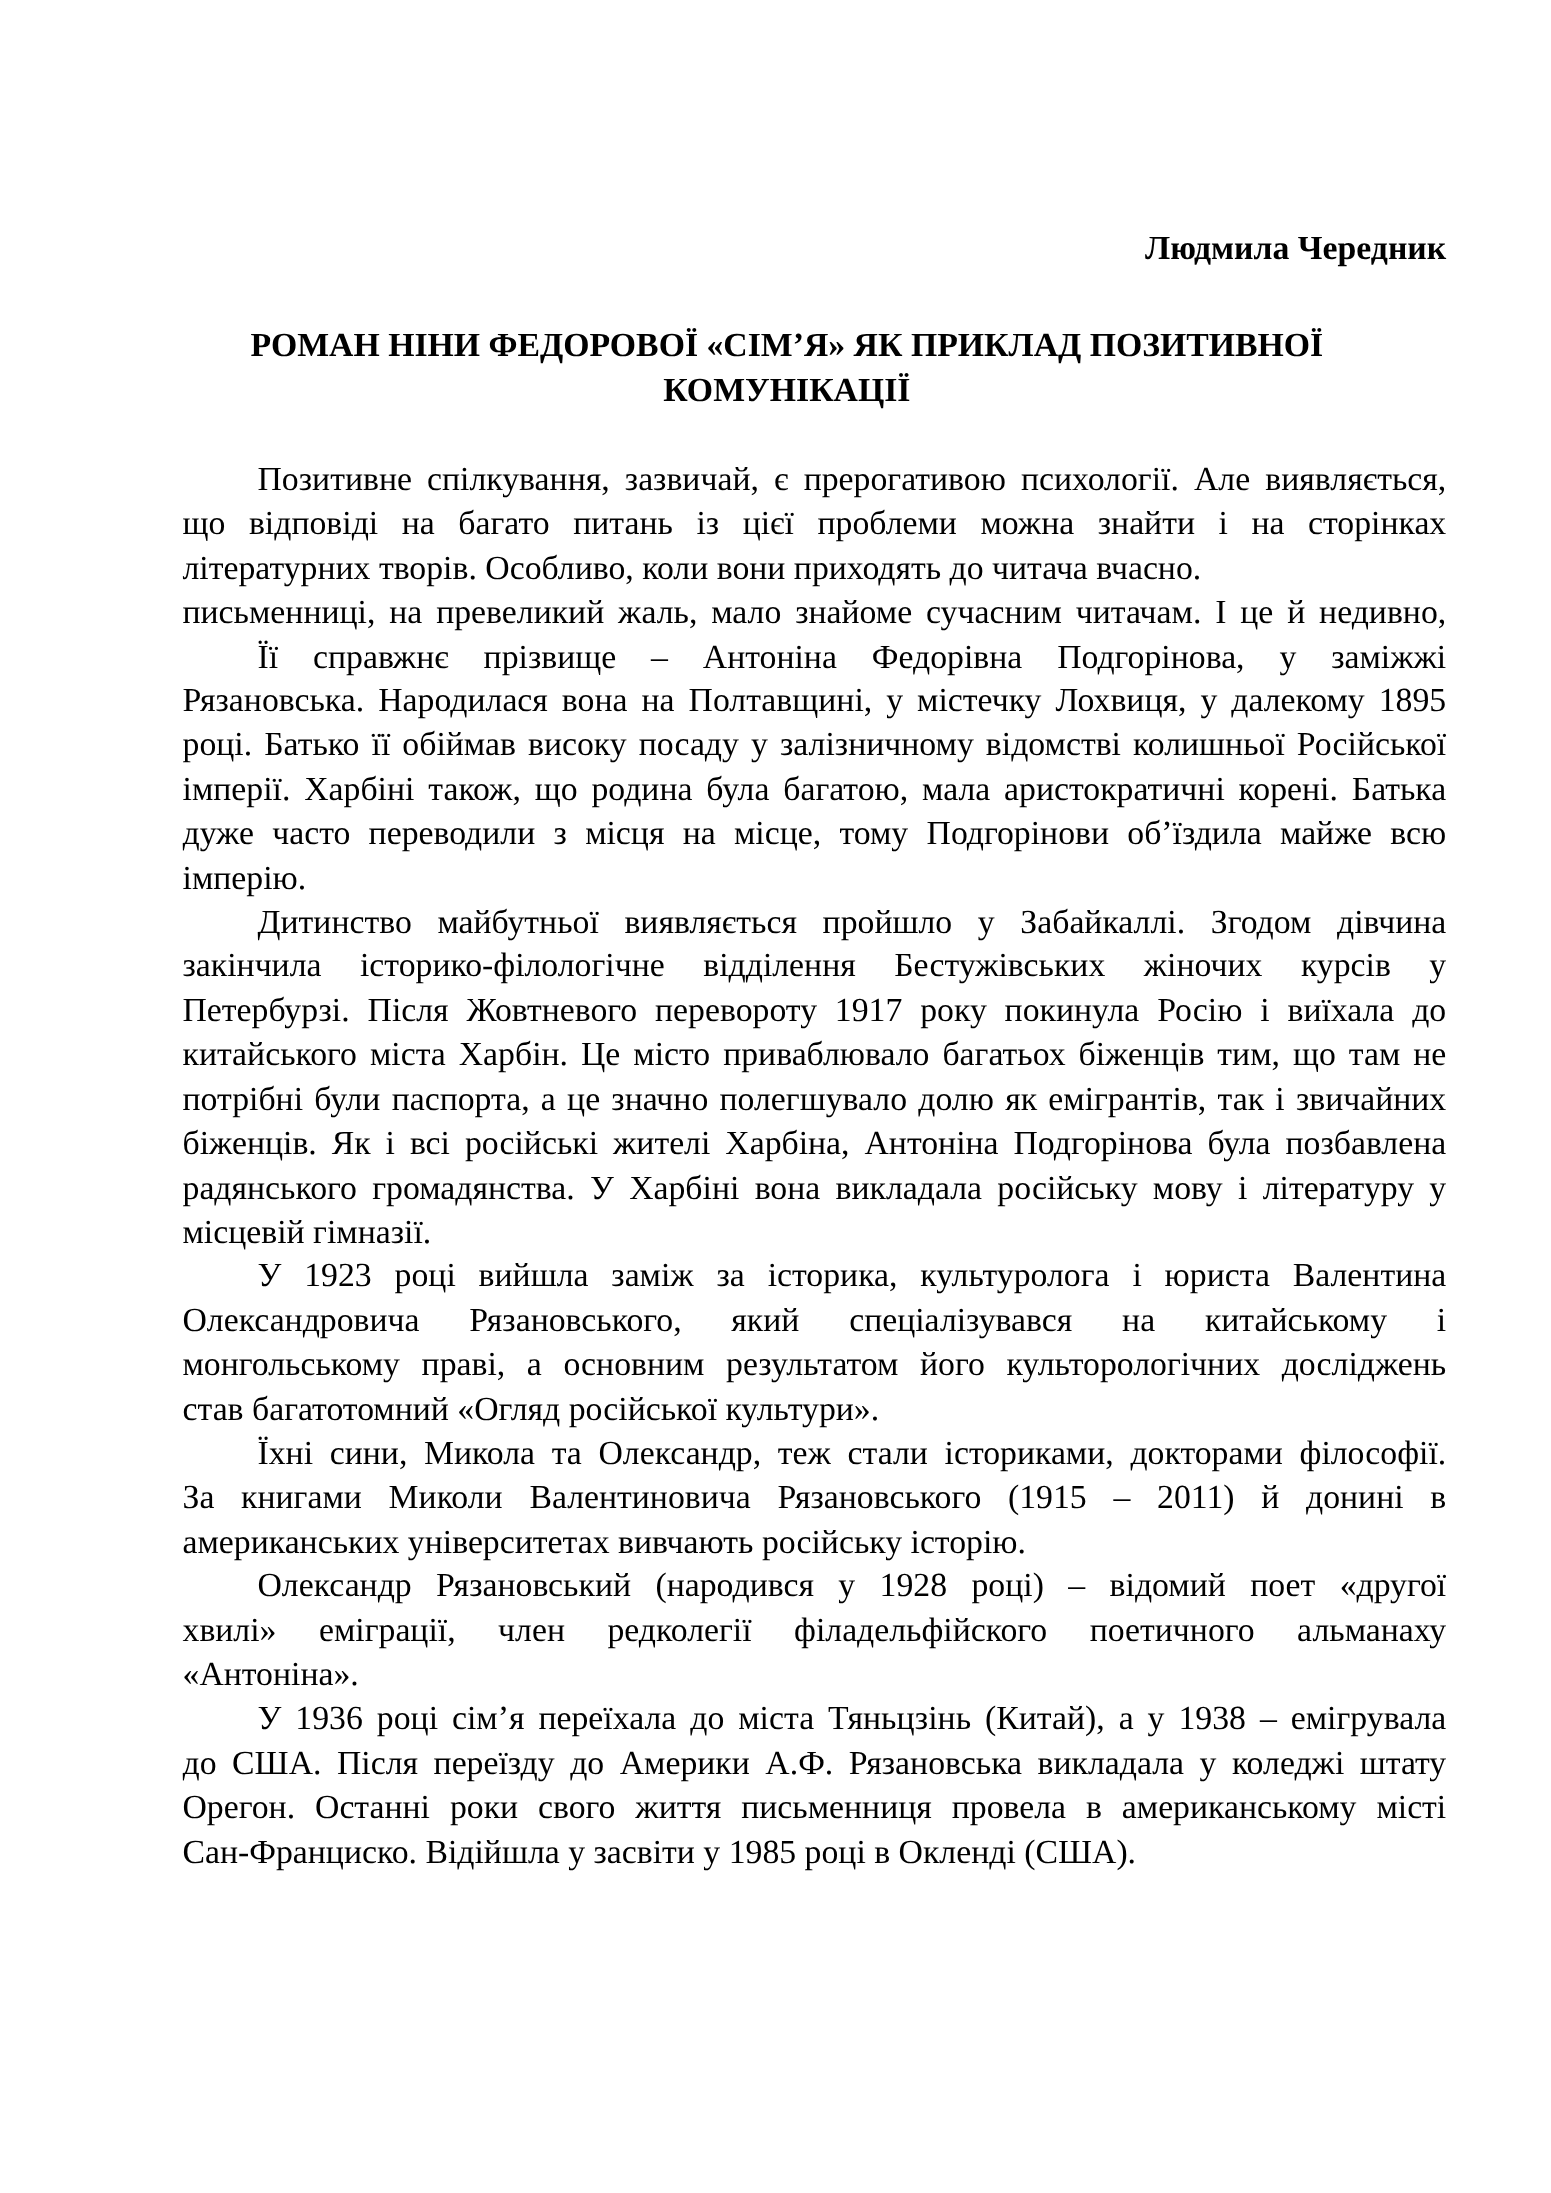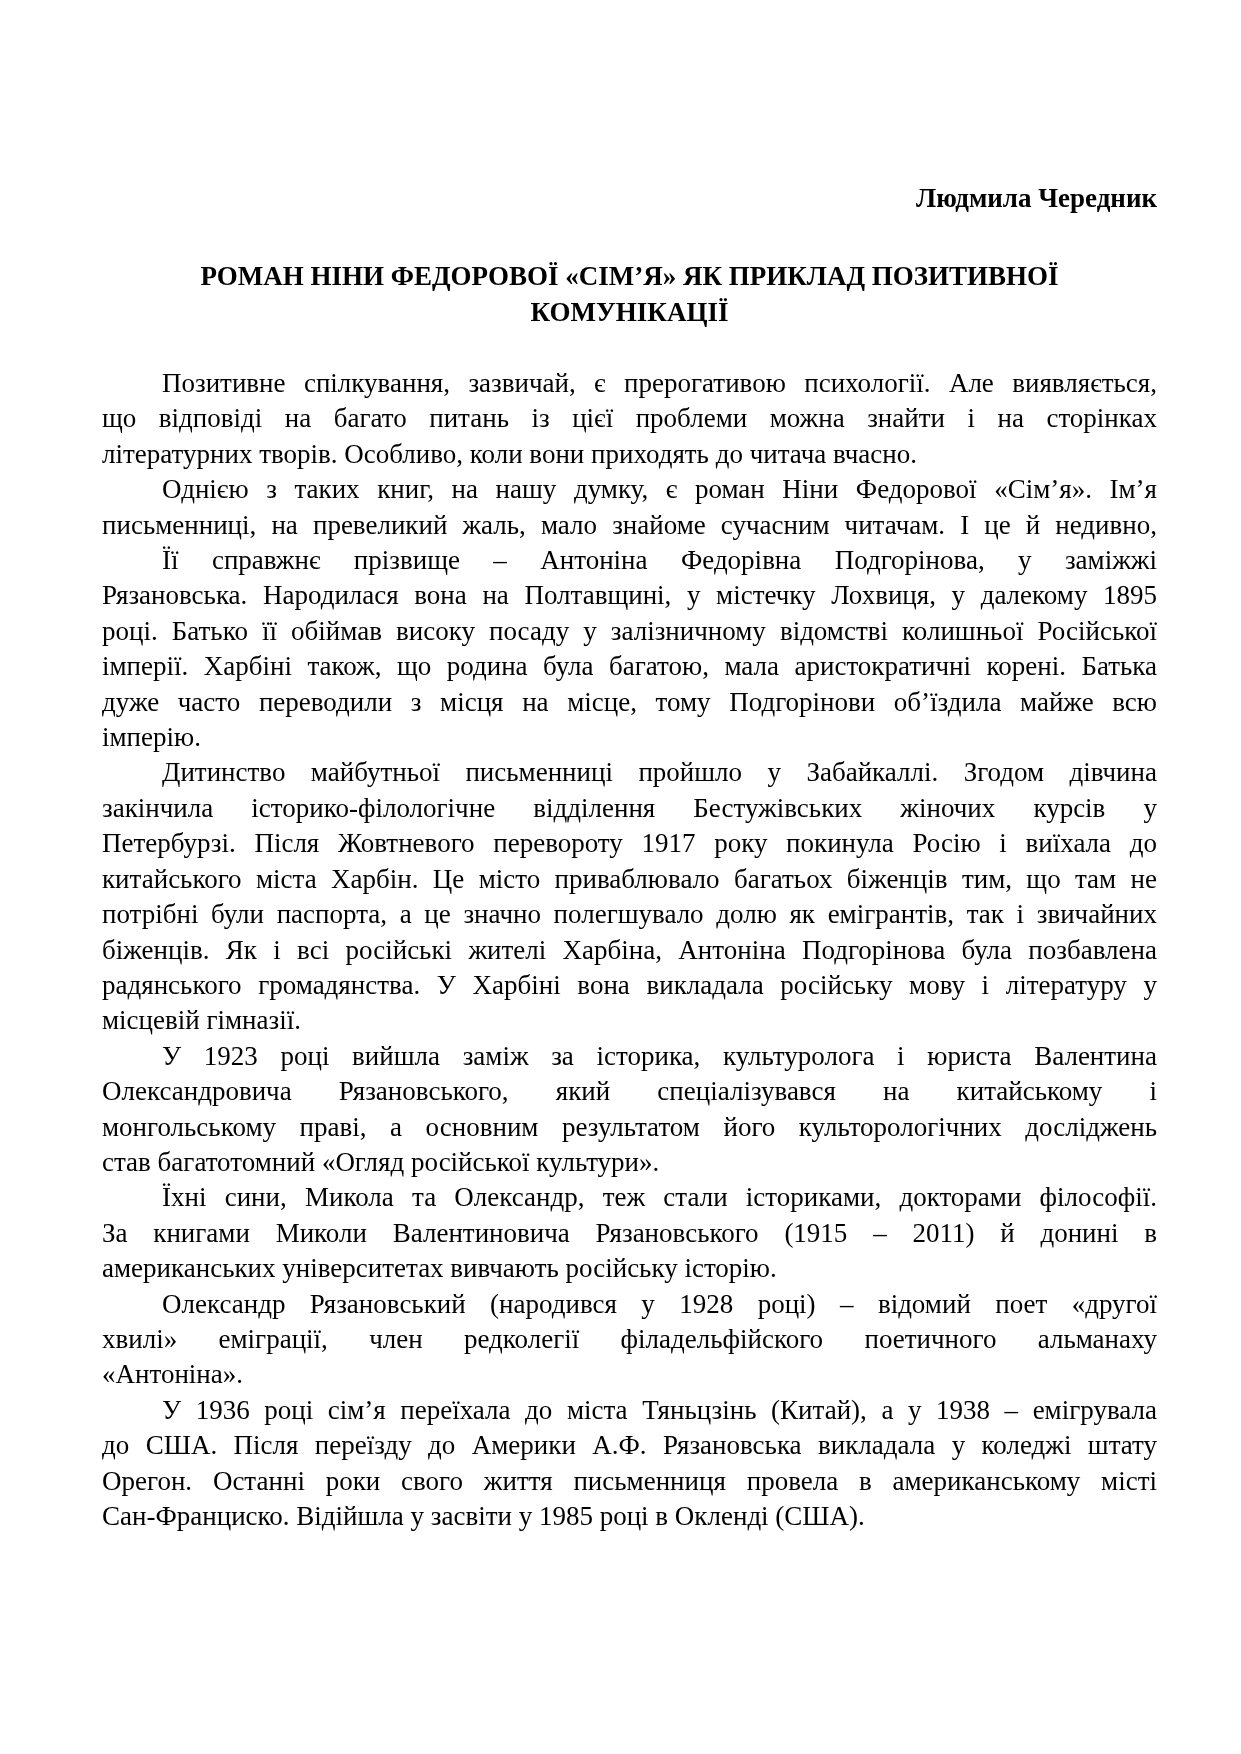--- a/index.html
+++ b/index.html
@@ -31,20 +31,21 @@
     font-weight: bold;
     font-size: 27px;
     line-height: 36px;
   }
   .title-line {
     display: block;
   }
   .doc-body {
     margin-top: 36px;
     font-size: 27px;
+    margin-left: 44px;
   }
   .paragraph {
     margin: 0;
   }
   .line {
     line-height: 35.4px;
     text-align: justify;
     text-align-last: justify;
     white-space: nowrap;
     overflow: hidden;
@@ -67,33 +68,32 @@
     <span class="title-line">КОМУНІКАЦІЇ</span>
   </h1>
 
   <div class="doc-body">
       <div class="paragraph">
         <div class="line first">Позитивне спілкування, зазвичай, є прерогативою психології. Але виявляється,</div>
         <div class="line">що відповіді на багато питань із цієї проблеми можна  знайти і на сторінках</div>
         <div class="line last">літературних творів. Особливо, коли вони приходять до читача вчасно.</div>
       </div>
       <div class="paragraph">
-        <div class="line first">Однією з таких книг, на нашу думку, є роман Ніни Федорової  «Сім’я». Ім’я</div>
         <div class="line">письменниці, на  превеликий жаль, мало знайоме сучасним читачам. І це й недивно,</div>
       </div>
       <div class="paragraph">
         <div class="line first">Її справжнє прізвище – Антоніна Федорівна Подгорінова, у заміжжі</div>
         <div class="line">Рязановська.  Народилася вона на Полтавщині, у містечку Лохвиця, у далекому 1895</div>
         <div class="line">році. Батько її обіймав високу посаду у залізничному відомстві колишньої Російської</div>
         <div class="line">імперії. Харбіні також, що  родина була багатою, мала аристократичні корені. Батька</div>
         <div class="line">дуже часто переводили з місця на місце, тому Подгорінови об’їздила майже всю</div>
         <div class="line last">імперію.</div>
       </div>
       <div class="paragraph">
-        <div class="line first">Дитинство майбутньої письменниці пройшло у Забайкаллі. Згодом дівчина</div>
+        <div class="line first">Дитинство майбутньої виявляється пройшло у Забайкаллі. Згодом дівчина</div>
         <div class="line">закінчила історико-філологічне відділення Бестужівських жіночих  курсів у</div>
         <div class="line">Петербурзі. Після Жовтневого перевороту 1917 року покинула Росію і  виїхала до</div>
         <div class="line">китайського міста Харбін. Це місто приваблювало багатьох біженців тим, що там не</div>
         <div class="line">потрібні були паспорта, а це значно полегшувало долю як емігрантів, так і звичайних</div>
         <div class="line">біженців. Як і всі російські жителі Харбіна, Антоніна Подгорінова була позбавлена</div>
         <div class="line">радянського громадянства. У Харбіні вона викладала російську мову і літературу у</div>
         <div class="line last">місцевій гімназії.</div>
       </div>
       <div class="paragraph">
         <div class="line first">У 1923 році вийшла заміж за історика,  культуролога і юриста  Валентина</div>

